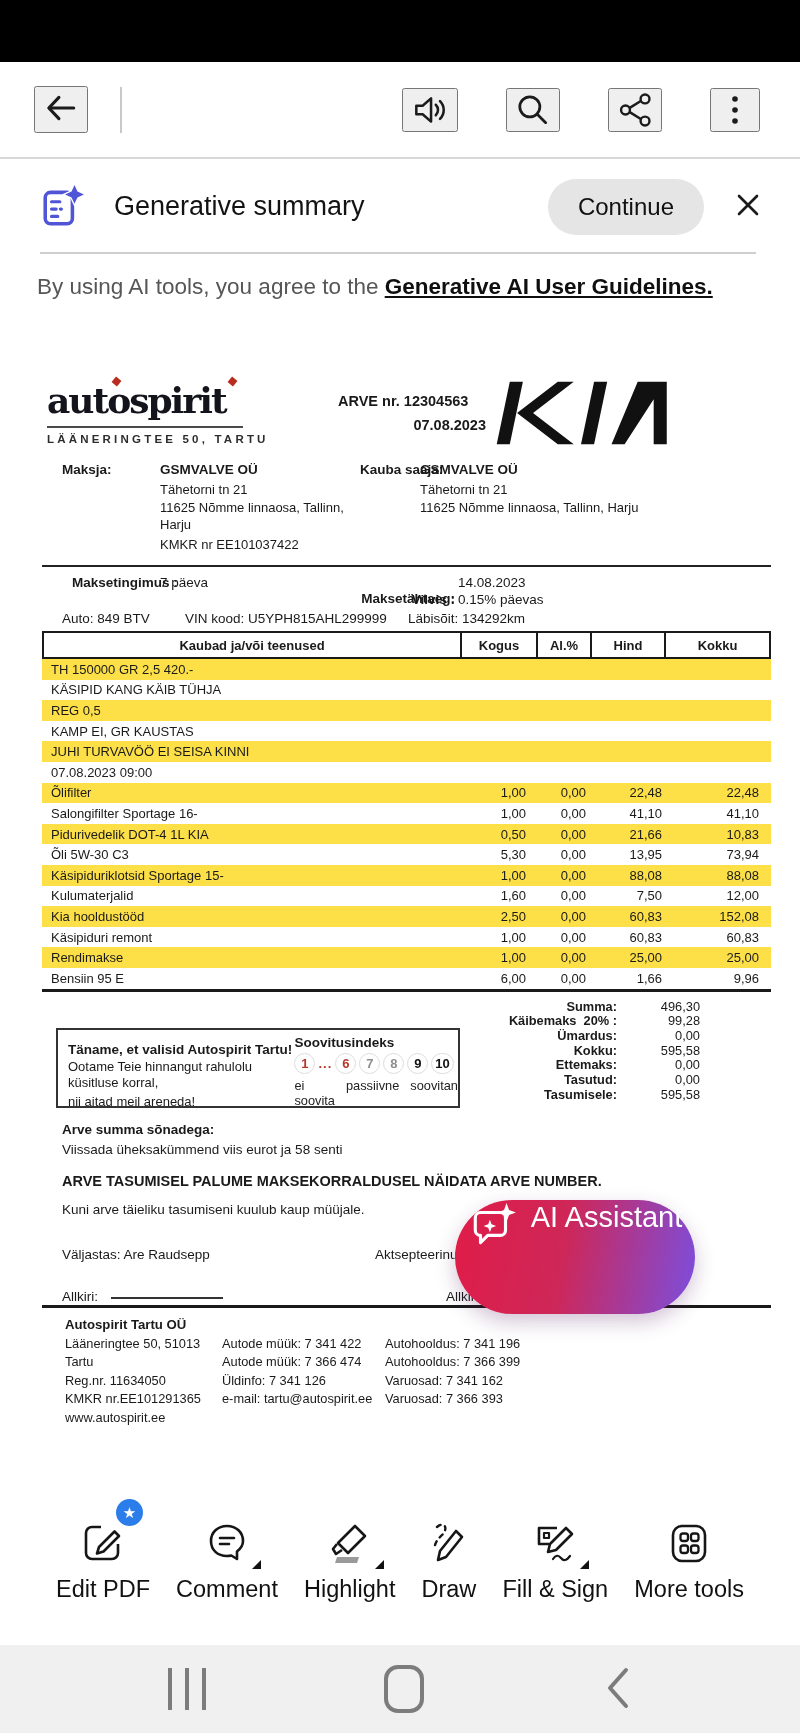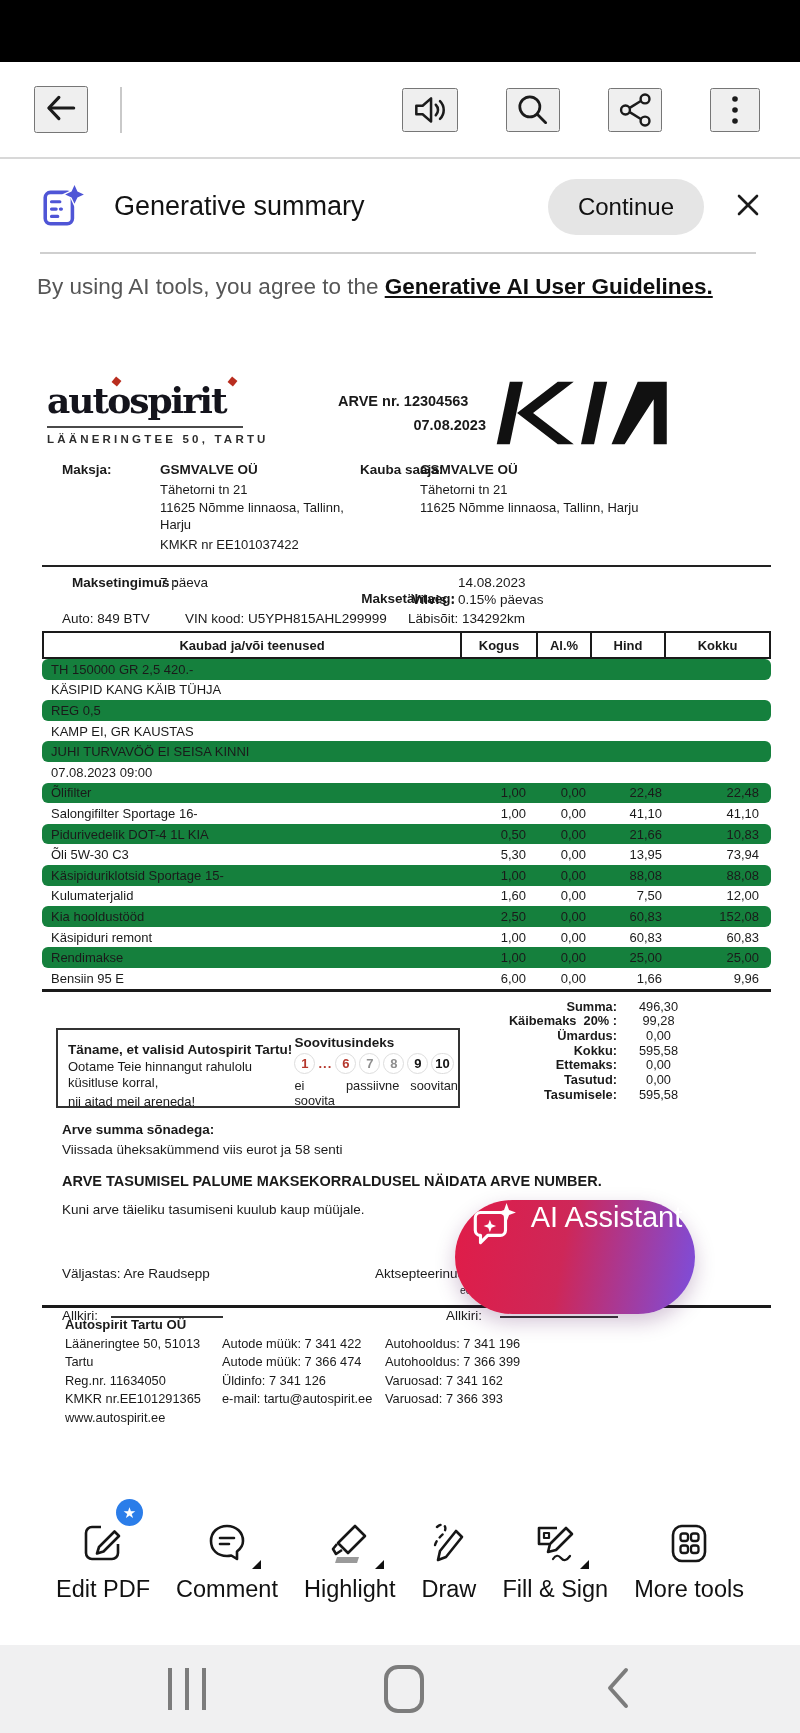--- a/index.html
+++ b/index.html
@@ -63,33 +63,33 @@
   .items-table{margin-top:4px;width:729px;}
   .th-row{display:flex;border:2px solid #1a1a1a;box-sizing:border-box;height:28px;
           font-weight:bold;font-size:13px;}
   .th-row .hc{display:flex;align-items:center;justify-content:center;box-sizing:border-box;height:100%;}
   .h0{width:418px;border-right:2px solid #1a1a1a;}
   .h1{width:76px;border-right:2px solid #1a1a1a;}
   .h2{width:54px;border-right:2px solid #1a1a1a;}
   .h3{width:74px;border-right:2px solid #1a1a1a;}
   .h4{flex:1;}
   .tb-row{display:flex;height:20.6px;align-items:center;font-size:13px;}
-  .tb-row.gray{background:#15803d;border-radius:6px;}
+  .tb-row.gray{background:#fde047;}
   .b0{width:420px;padding-left:9px;box-sizing:border-box;white-space:nowrap;}
   .b1{width:76px;text-align:right;padding-right:12px;box-sizing:border-box;}
   .b2{width:54px;text-align:right;padding-right:6px;box-sizing:border-box;}
   .b3{width:74px;text-align:right;padding-right:4px;box-sizing:border-box;}
   .b4{flex:1;text-align:right;padding-right:12px;box-sizing:border-box;}
   .thick-rule{width:729px;border-top:3px solid #1a1a1a;}
   
   .totals-zone{position:relative;height:130px;}
   .totals{position:absolute;left:330px;top:8px;width:328px;font-size:12.8px;}
   .tot-line{display:flex;line-height:14.7px;}
   .tl{flex:1;text-align:right;font-weight:bold;white-space:pre;}
-  .tv{width:83px;text-align:center;}
+  .tv{width:83px;text-align:right;}
   .feedback{position:absolute;left:14px;top:36px;width:404px;height:80px;border:2px solid #333;
             box-sizing:border-box;display:flex;background:#fff;}
   .fb-left{width:228px;padding:12px 0 0 10px;}
   .fb-title{font-weight:bold;font-size:13.5px;}
   .fb-line{font-size:13px;line-height:16.5px;}
   .fb-left .fb-line{margin-top:2px;}
   .fb-right{flex:1;padding-top:5px;}
   .fb-idx{font-weight:bold;font-size:13.5px;}
   .fb-scores{display:flex;align-items:center;gap:3px;margin-top:3px;}
   .score{min-width:21px;height:21px;border:1px solid #ddd;border-radius:11px;display:flex;
@@ -97,21 +97,21 @@
          background:#fff;box-sizing:border-box;padding:0 3px;}
   .dots{font-weight:bold;letter-spacing:1px;}
   .sc-red{color:#b5372c;} .sc-gray{color:#8e8e8e;} .sc-black{color:#111;}
   .fb-caps{display:flex;gap:11px;margin-top:4px;font-size:12.8px;color:#222;}
   
   .aw-label{font-weight:bold;font-size:13.5px;margin-left:20px;}
   .aw-value{font-size:13.5px;margin-left:20px;margin-top:5px;}
   .notice-bold{font-weight:bold;font-size:14.5px;margin:16px 0 0 20px;}
   .notice{font-size:13.5px;margin:13px 0 0 20px;}
   .signatures{position:relative;height:78px;margin-top:26px;font-size:13.5px;}
-  .signatures span{position:absolute;white-space:nowrap;margin-top:19px;}
+  .signatures span{position:absolute;white-space:nowrap;}
   .s-issued{left:20px;top:4px;}
   .s-acc{left:333px;top:4px;font-weight:normal;}
   .s-acc-line{left:446px;top:-8px;width:140px;height:20px;border-bottom:2px solid #333;}
   .s-acc-cap{left:418px;top:22px;font-size:10.5px;}
   .s-allk1{left:20px;top:46px;} .s-line1{left:69px;top:34px;width:112px;height:20px;border-bottom:2px solid #333;}
   .s-allk2{left:404px;top:46px;} .s-line2{left:458px;top:34px;width:118px;height:20px;border-bottom:2px solid #333;}
   
   .inv-footer{position:absolute;left:42px;top:1005px;width:729px;border-top:3px solid #1a1a1a;
               padding-top:8px;display:flex;box-sizing:border-box;padding-left:23px;font-size:12.8px;}
   .f-col{line-height:18.5px;}

